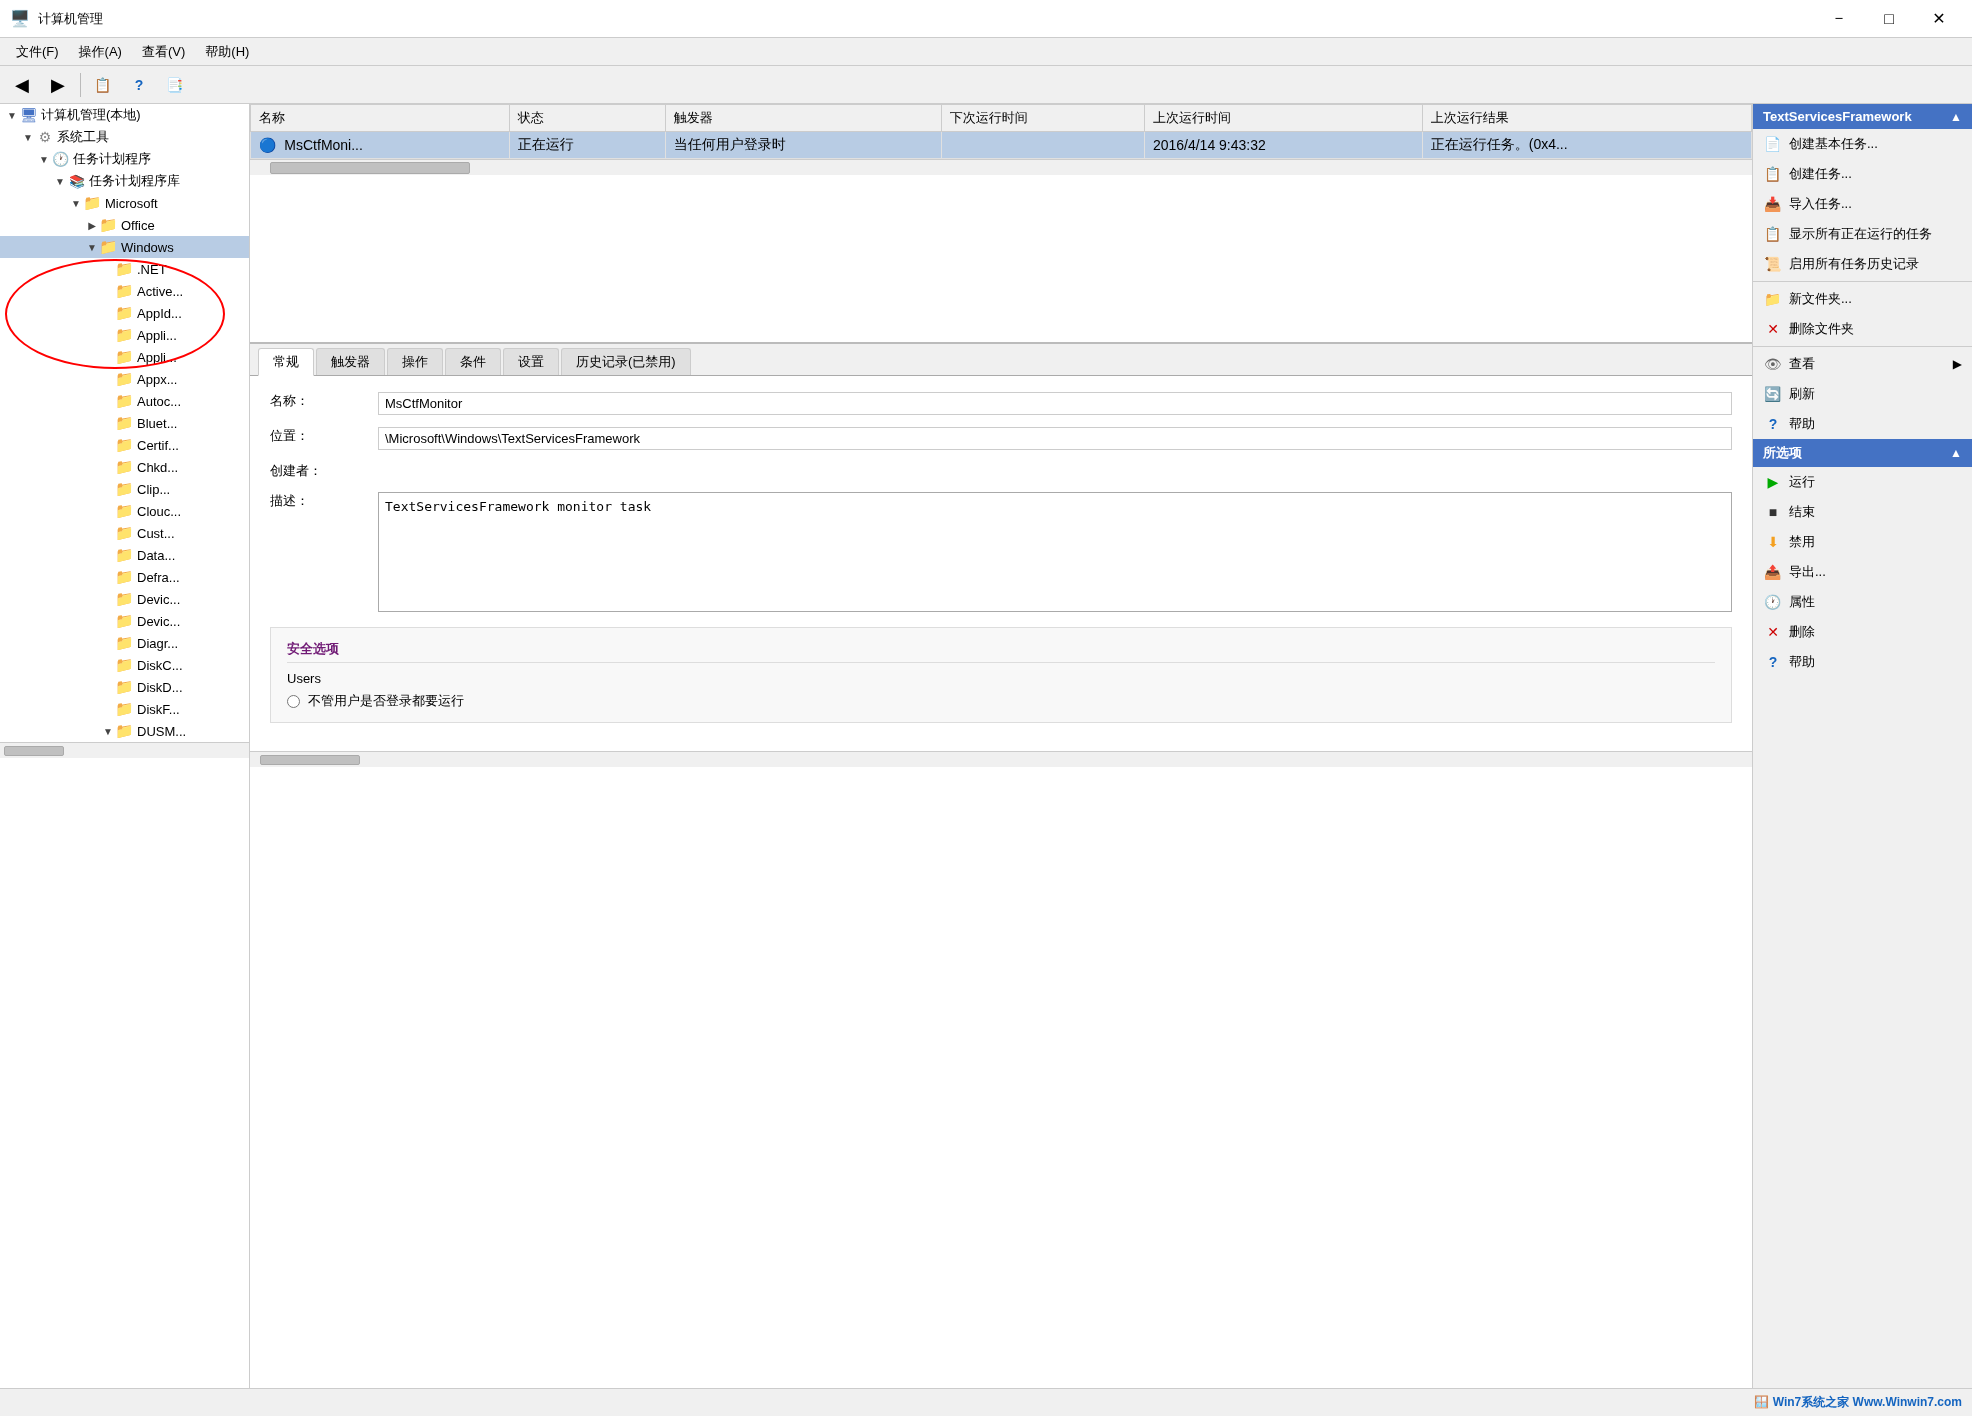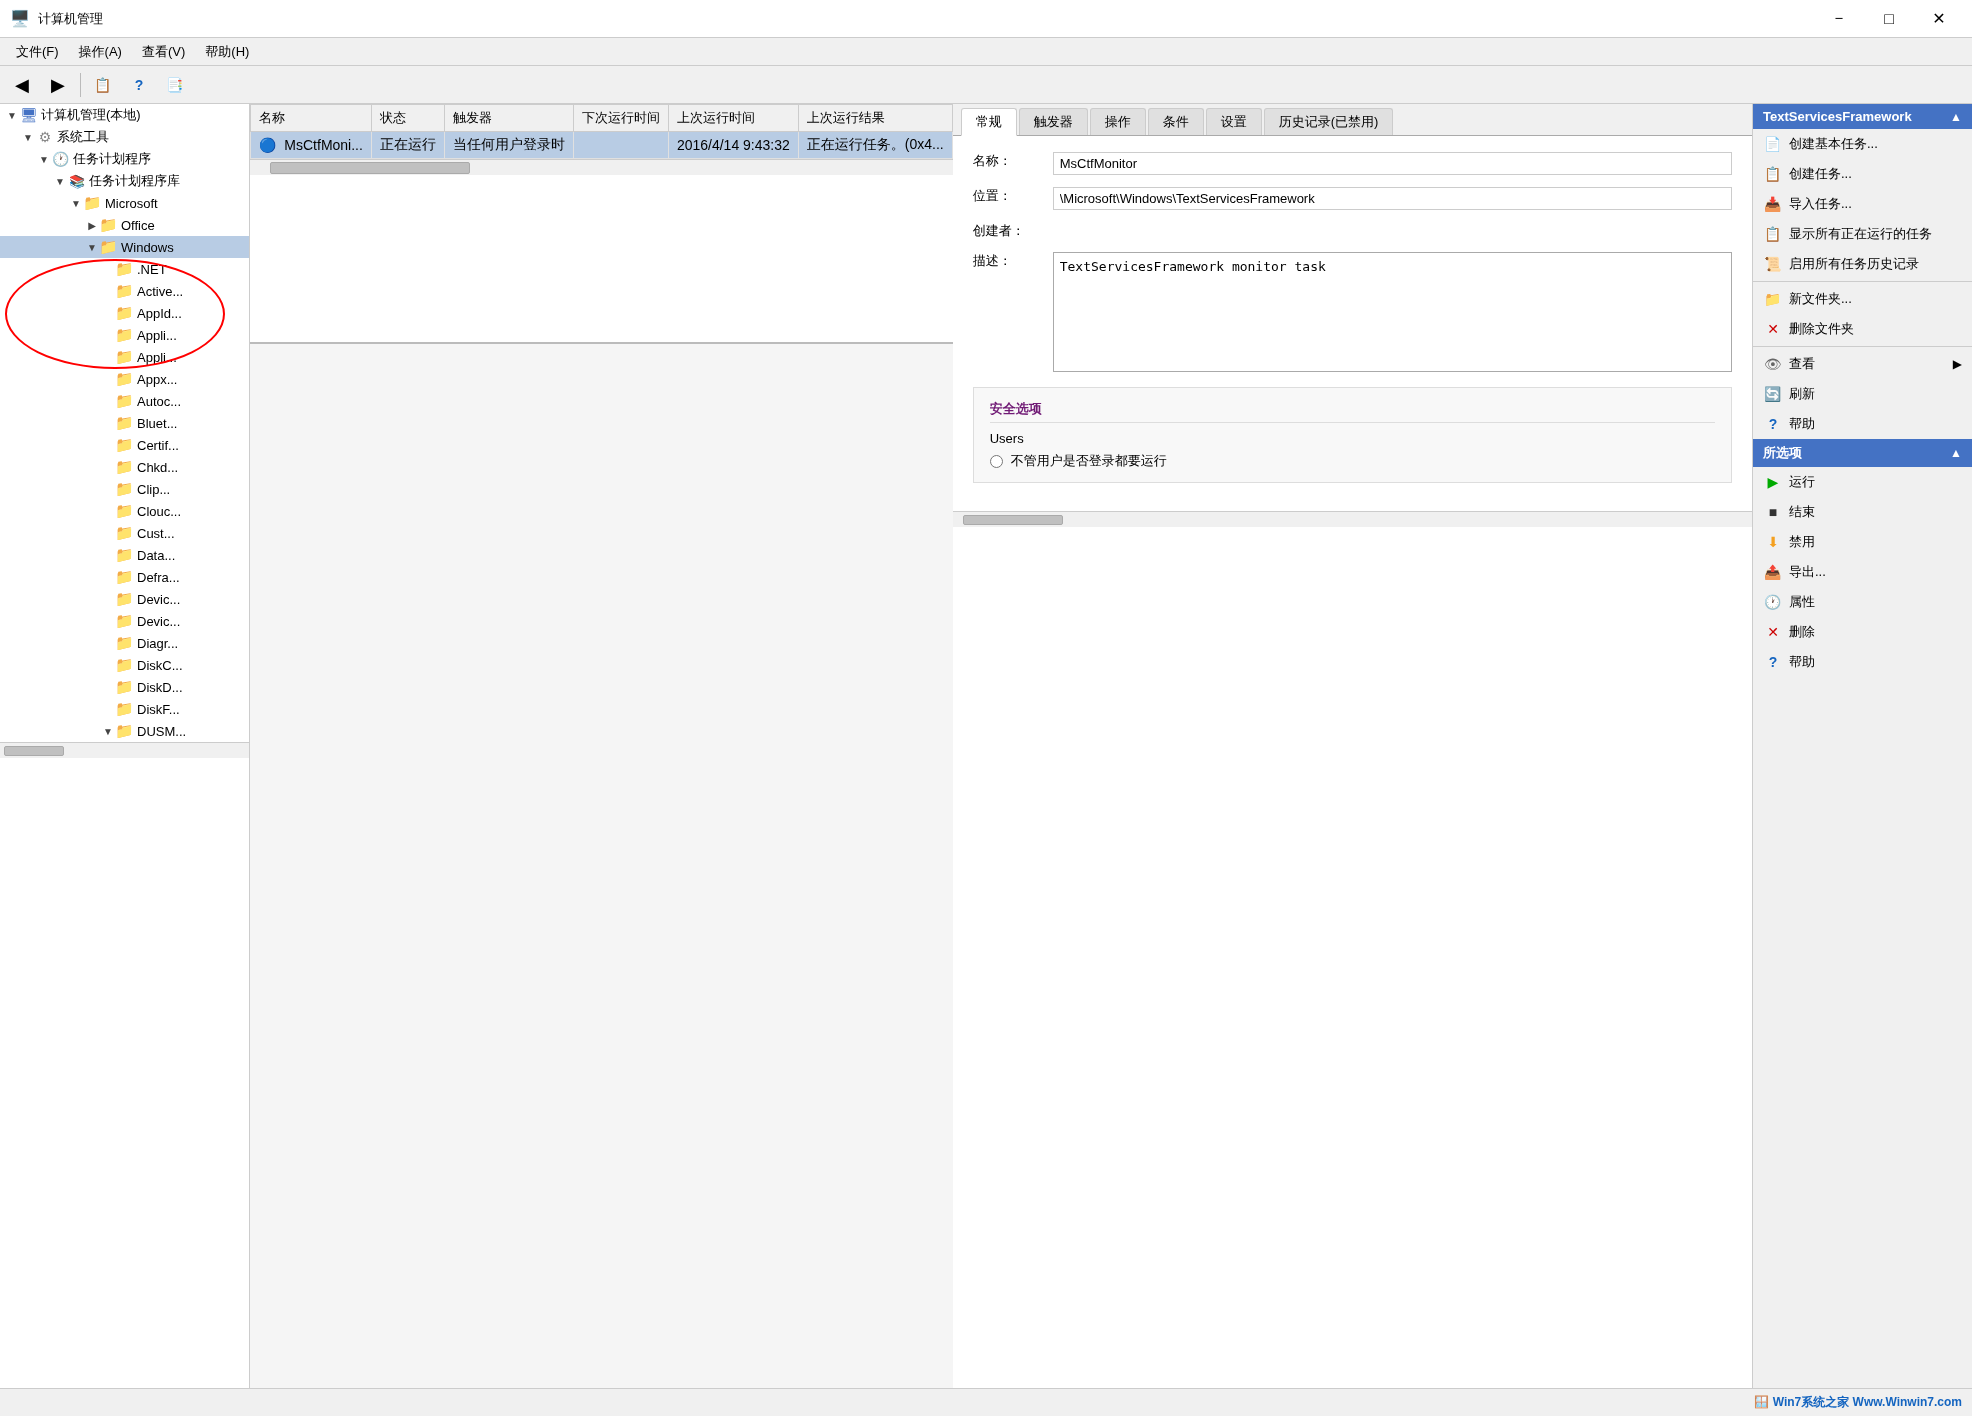--- a/index.html
+++ b/index.html
@@ -93,21 +93,21 @@
       top: 155px;
       left: 5px;
       width: 220px;
       height: 110px;
     }
 
     
     .right-content {
       flex: 1;
       display: flex;
-      flex-direction: row;
+      flex-direction: column;
       background: #f5f5f5;
     }
 
     
     .task-list-area {
       flex: 0 0 auto;
       height: 240px;
       background: #fff;
       border-bottom: 2px solid #bbb;
       overflow: auto;
@@ -174,20 +174,21 @@
     }
     .detail-label {
       width: 80px;
       font-size: 13px;
       color: #000;
       flex-shrink: 0;
     }
     .detail-value {
       flex: 1;
       font-size: 13px;
+      margin-left: 28px;
     }
     .detail-input {
       width: 100%;
       border: 1px solid #ccc;
       padding: 3px 6px;
       font-size: 13px;
       background: #fff;
     }
     .detail-textarea {
       width: 100%;

